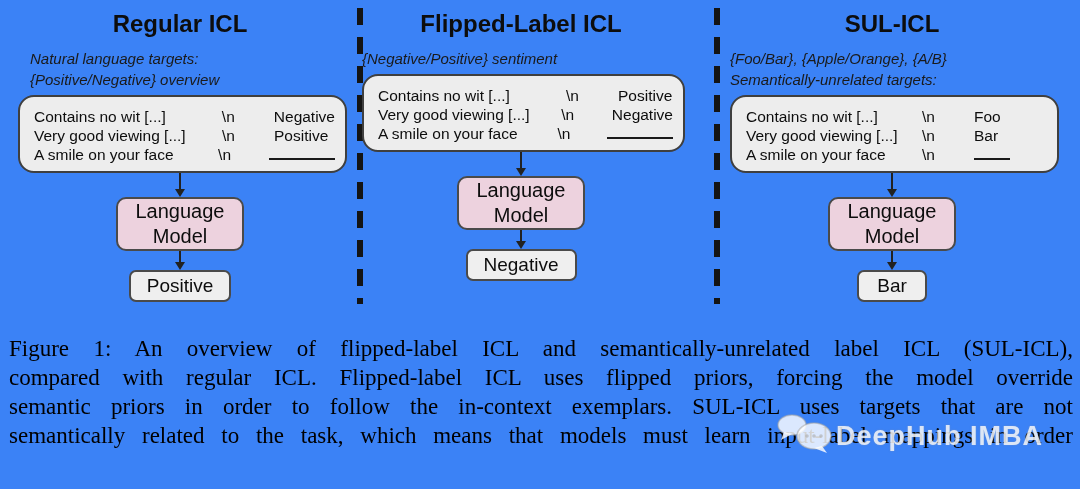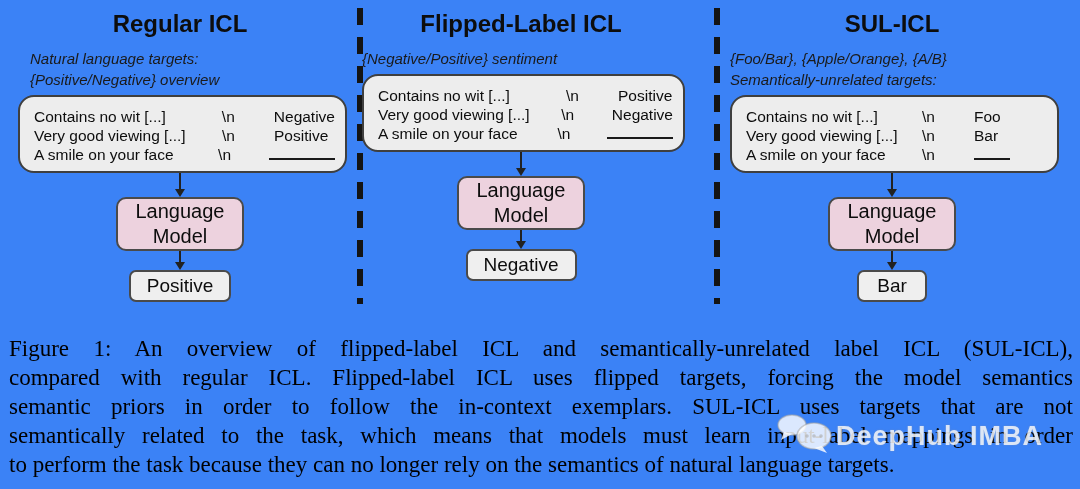--- a/index.html
+++ b/index.html
@@ -285,24 +285,23 @@
           <div class="arrow-line"></div>
           <div class="arrow-head"></div>
         </div>
       <div class="output-box">Bar</div>
     </div>
 
   </div>
 
   <div class="caption">
     <div class="cap-line">Figure 1:  An overview of flipped-label ICL and semantically-unrelated label ICL (SUL-ICL),</div>
-    <div class="cap-line">compared with regular ICL. Flipped-label ICL uses flipped targets, forcing the model semantics</div>
+    <div class="cap-line">compared with regular ICL. Flipped-label ICL uses flipped priors, forcing the model override</div>
     <div class="cap-line">semantic priors in order to follow the in-context exemplars.  SUL-ICL uses targets that are not</div>
     <div class="cap-line">semantically related to the task, which means that models must learn input-label mappings in order</div>
-    <div class="cap-line last">to perform the task because they can no longer rely on the semantics of natural language targets.</div>
   </div>
 
   <div class="watermark">
     <span>
       <svg width="64" height="44" viewBox="0 0 64 44">
         <g fill="rgba(255,255,255,0.82)" stroke="rgba(165,165,165,0.55)" stroke-width="1.5">
           <ellipse cx="20" cy="13" rx="14" ry="10"></ellipse>
           <path d="M12 20 L9 28 L20 22 Z" stroke="none"></path>
           <ellipse cx="42" cy="24" rx="17" ry="13"></ellipse>
           <path d="M50 34 L55 41 L42 36 Z" stroke="none"></path>

